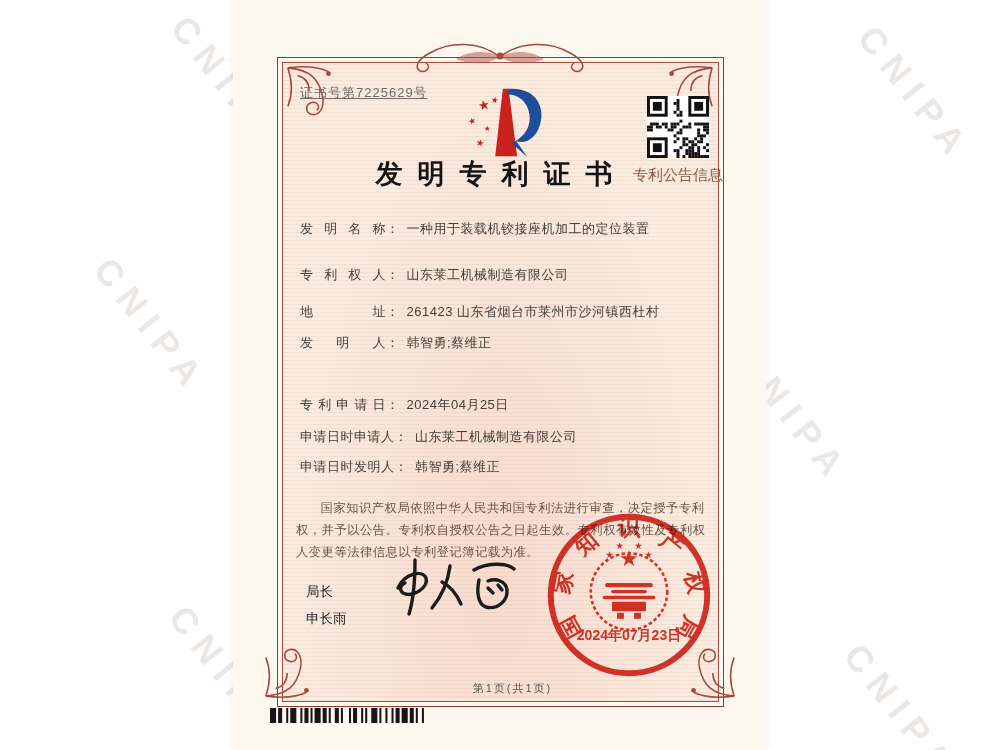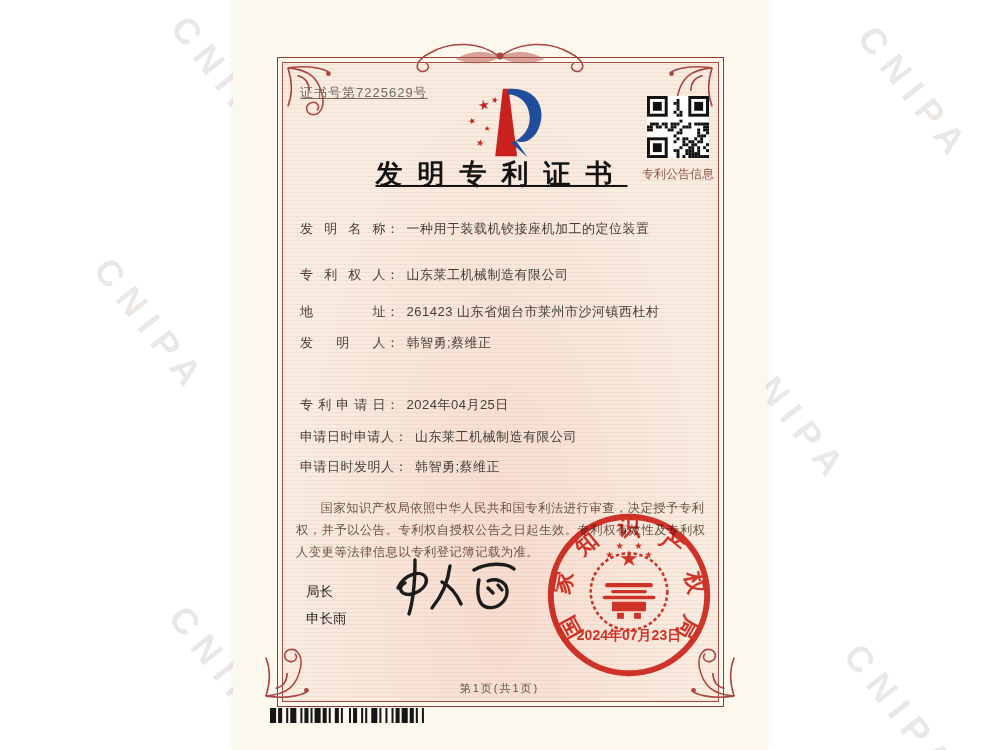--- a/index.html
+++ b/index.html
@@ -15,35 +15,35 @@
   .frame-outer{position:absolute;left:277px;top:57px;width:445px;height:648px;
         border:1.5px solid #8e3b38;}
   .frame-inner{position:absolute;left:282px;top:62px;width:435px;height:638px;
         border:1px solid #a34d44;
         background:#f9ece1 repeating-linear-gradient(0deg,rgba(205,130,110,0.13) 0 1px,transparent 1px 4px);}
   .frame-tint{position:absolute;left:283px;top:63px;width:433px;height:636px;
         background:radial-gradient(ellipse at 50% 80%,rgba(238,178,158,0.28),transparent 65%);}
   .cert-no{position:absolute;left:300px;top:84px;font-size:13px;color:#6f6a66;letter-spacing:1px;text-decoration:underline;}
   .title{position:absolute;left:277px;top:156px;width:445px;text-align:center;
         font-family:"Liberation Serif",serif;font-weight:bold;font-size:27px;color:#141414;
-        letter-spacing:15px;padding-left:4px;box-sizing:border-box;text-decoration:underline;}
+        letter-spacing:15px;padding-left:4px;box-sizing:border-box;}
   .qr-caption{position:absolute;left:628px;top:166px;width:100px;text-align:center;
-        font-size:12px;color:#8a5a49;}
+        font-size:15px;color:#8a5a49;}
   
   .row{position:absolute;left:300px;width:416px;font-size:13px;color:#45403b;letter-spacing:0.5px;}
   .lab{display:inline-block;width:86px;text-align:justify;text-align-last:justify;vertical-align:top;}
   .lab7{display:inline-block;vertical-align:top;}
   .colon{display:inline-block;}
   .val{margin-left:7px;}
   .cell-r{position:absolute;left:245px;top:0;white-space:nowrap;}
   .para{position:absolute;left:296px;top:497px;width:418px;font-size:12.3px;line-height:22px;
         text-indent:2em;color:#6b5246;letter-spacing:0.5px;font-family:"Liberation Serif",serif;}
   .signer{position:absolute;left:306px;top:578px;font-size:13.5px;line-height:27px;color:#262626;}
   .footer{position:absolute;left:277px;top:681px;width:445px;text-align:center;
-        font-size:11px;color:#5a5550;letter-spacing:2px;}
+        font-size:11px;color:#5a5550;letter-spacing:2px;padding-left:13px;}
   .seal{position:absolute;left:544px;top:510px;width:170px;height:170px;mix-blend-mode:multiply;opacity:0.93;}
   .signature{position:absolute;left:378px;top:550px;width:150px;height:86px;}
   .logo{position:absolute;left:450px;top:86px;width:100px;height:76px;}
   .qr{position:absolute;left:647px;top:96px;width:62px;height:62px;}
   .barcode{position:absolute;left:270px;top:708px;width:162px;height:15px;}
   .flourish{position:absolute;width:58px;height:58px;}
   .orn-top{position:absolute;left:408px;top:39px;width:184px;height:37px;}
 </style>
 </head>
 <body>

